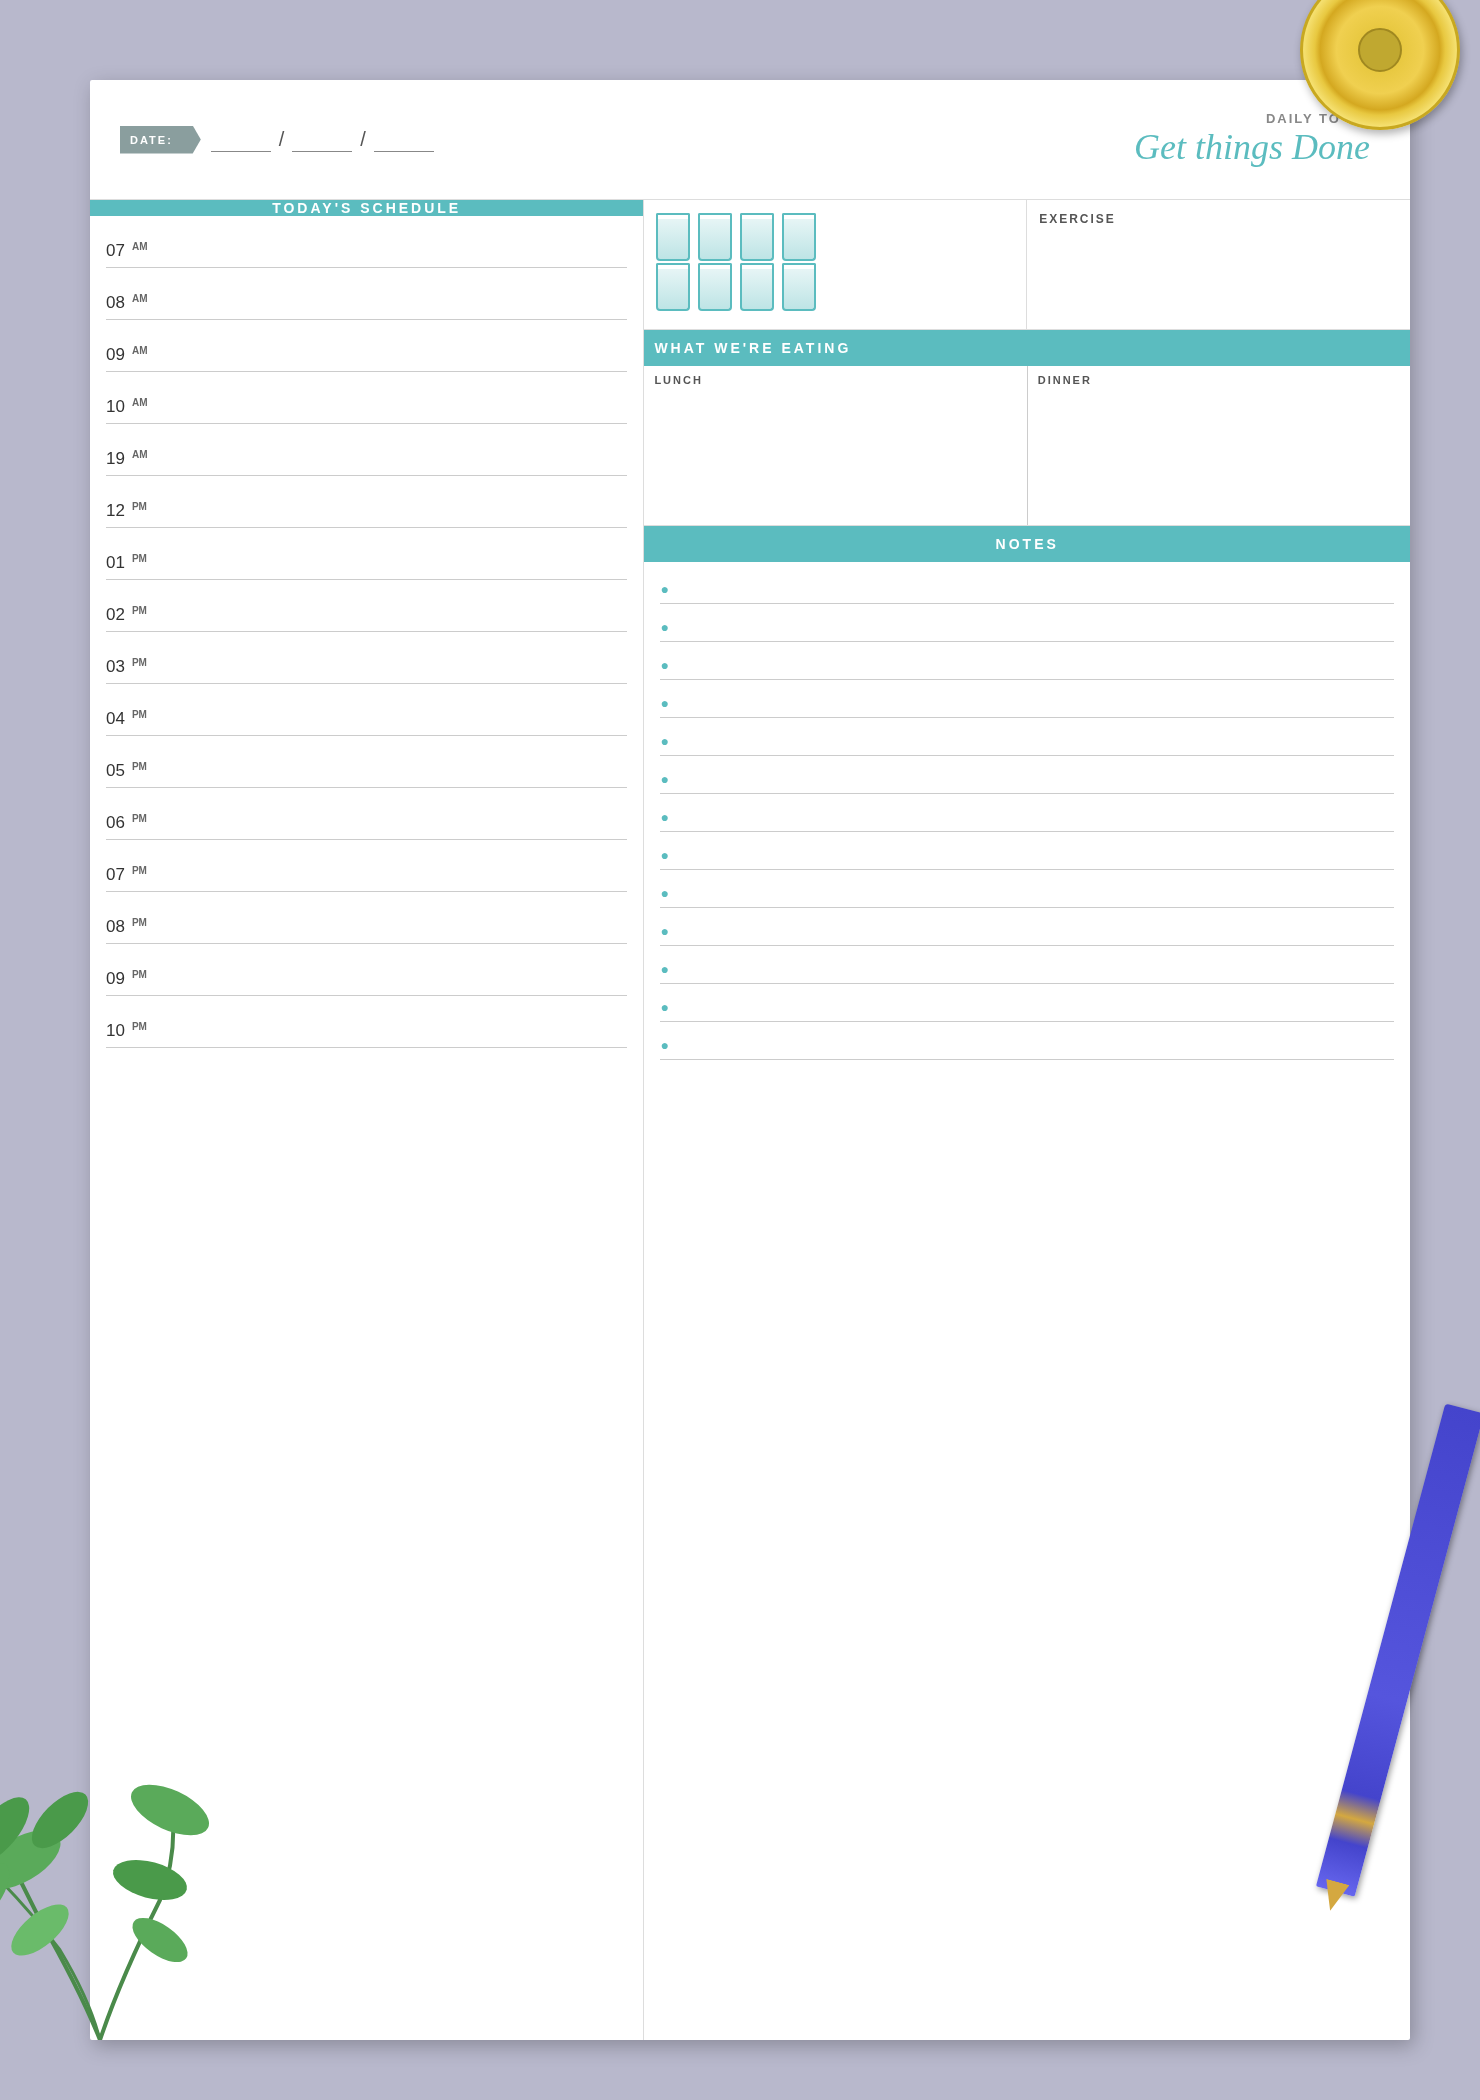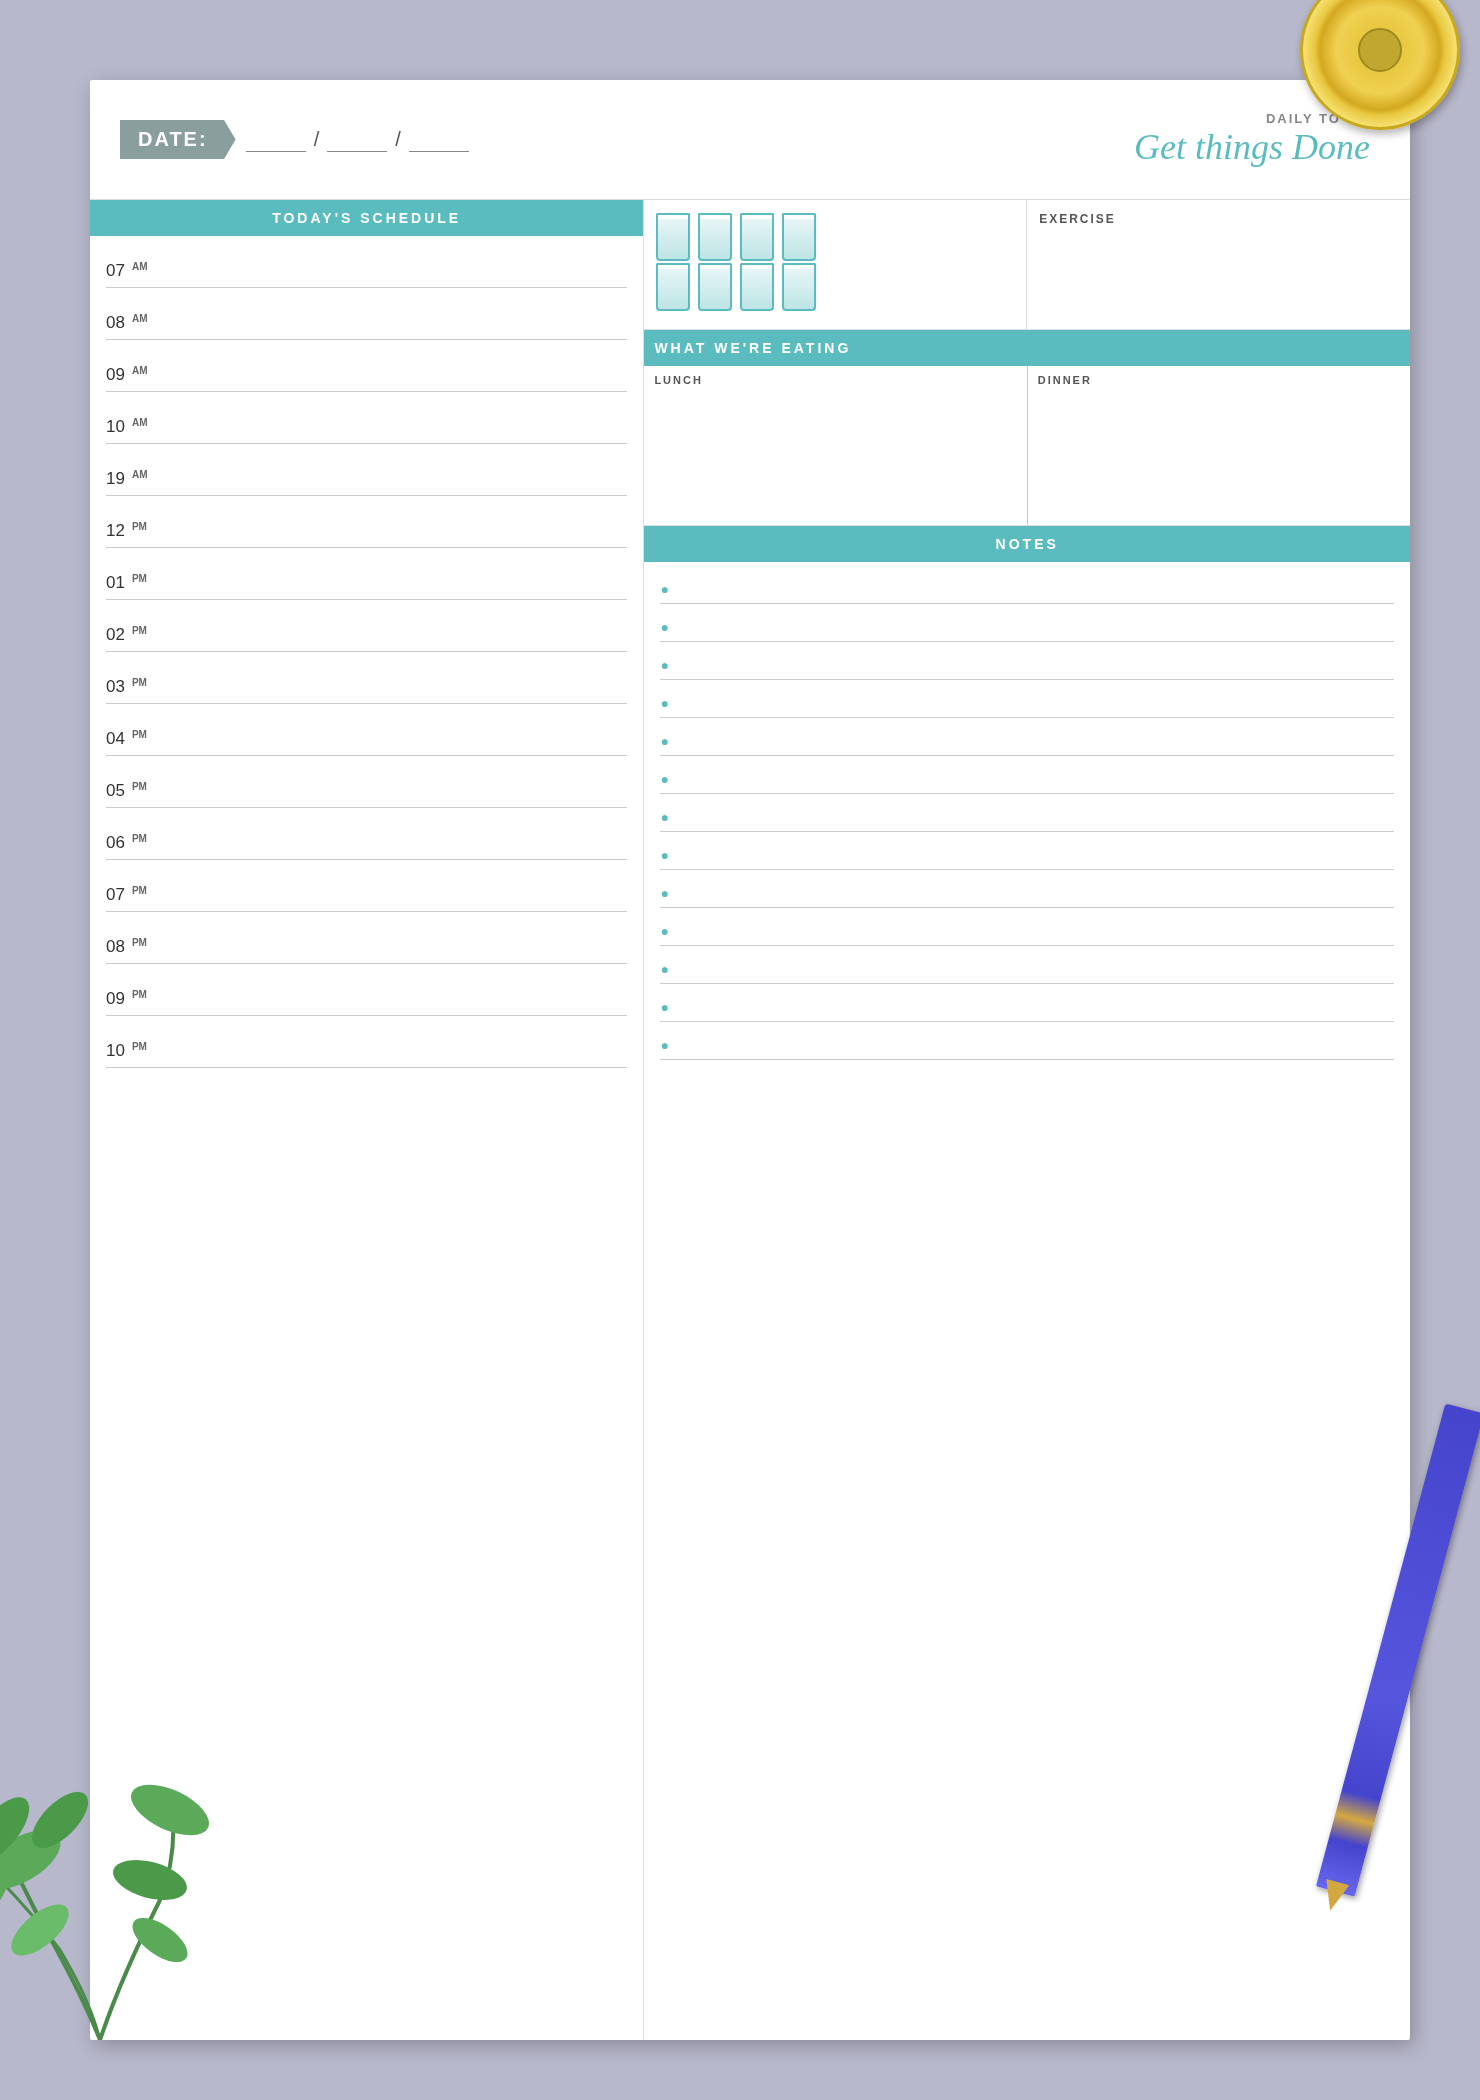--- a/index.html
+++ b/index.html
@@ -97,22 +97,22 @@
     .date-section {
       display: flex;
       align-items: center;
       flex: 0 0 auto;
       margin-right: 40px;
     }
 
     .date-label-box {
       background-color: #8a9e9e;
       color: white;
-      padding: 8px 18px;
-      font-size: 20px;
+      padding: 8px 10px;
+      font-size: 11px;
       font-weight: bold;
       letter-spacing: 2px;
       clip-path: polygon(0 0, 90% 0, 100% 50%, 90% 100%, 0 100%);
       padding-right: 28px;
     }
 
     .date-fields {
       display: flex;
       align-items: center;
       margin-left: 10px;
@@ -168,21 +168,20 @@
       flex: 0 0 42%;
       border-right: 1px solid #ddd;
       display: flex;
       flex-direction: column;
     }
 
     .section-header {
       background-color: #5bbcbf;
       color: white;
       text-align: center;
-      padding: 10px;
       font-size: 14px;
       font-weight: bold;
       letter-spacing: 3px;
     }
 
     .schedule-list {
       flex: 1;
       padding: 0 16px;
       overflow: hidden;
     }

